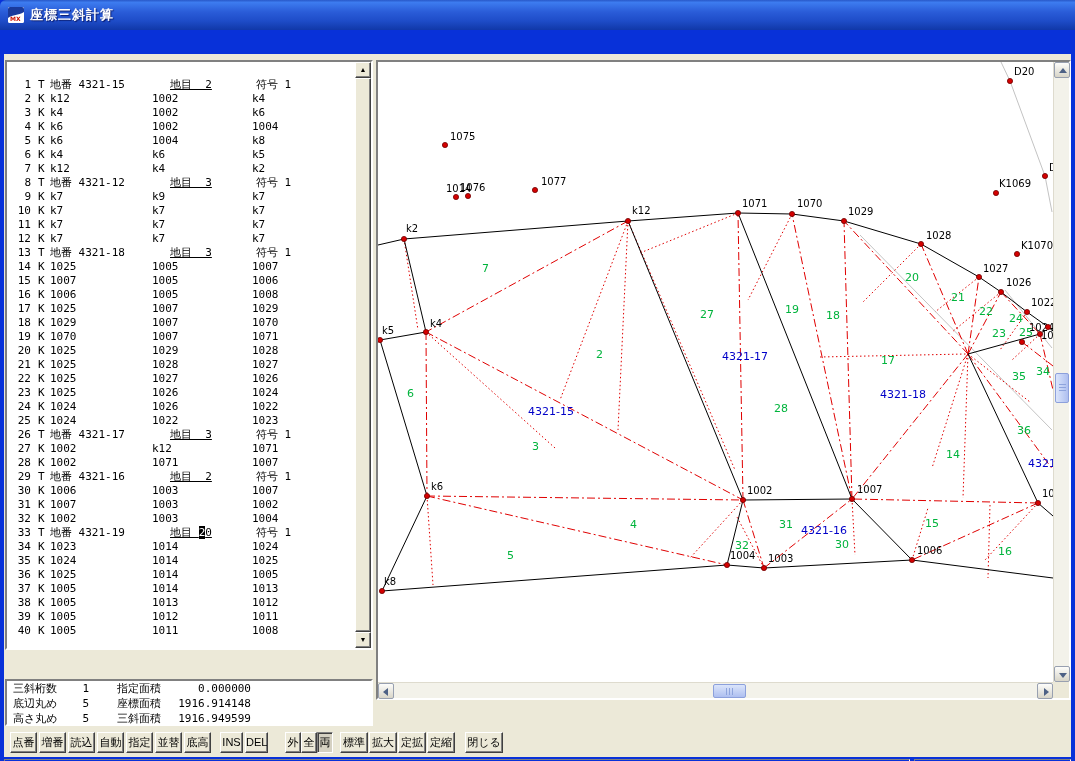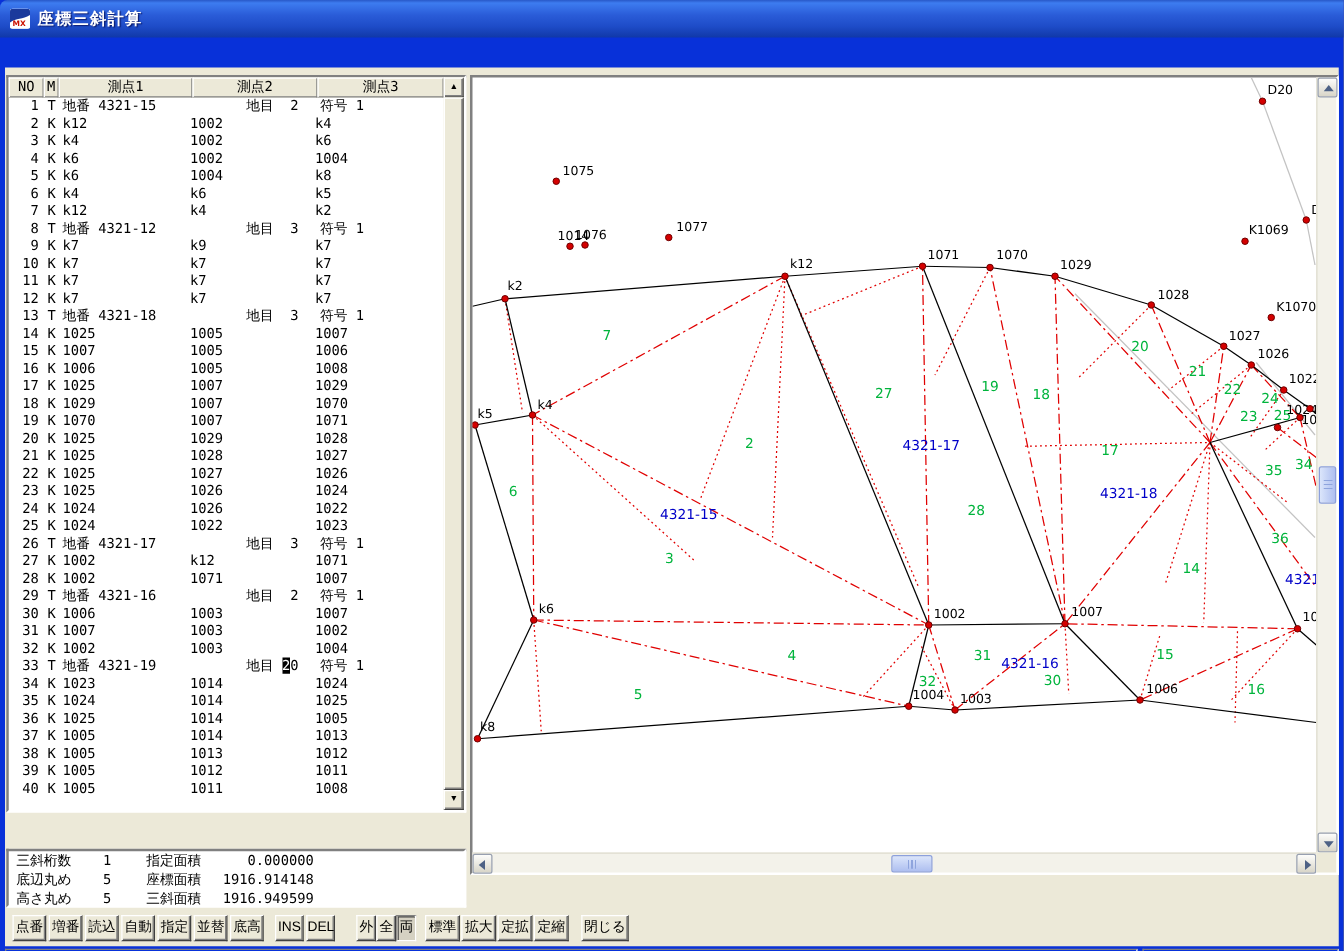--- a/index.html
+++ b/index.html
@@ -32,21 +32,21 @@
     font-family:"DejaVu Sans Mono", monospace;}
   .rows{position:absolute;left:0;top:16px;width:348px;height:570px;overflow:hidden;
     font-family:"DejaVu Sans Mono", monospace;font-size:11px;}
   .trow{position:relative;height:14px;line-height:14px;white-space:pre;}
   .trow span{position:absolute;top:0;}
   .cno{left:0px;width:24px;text-align:right;}
   .cm{left:31px;}
   .cp1{left:43px;}
   .cp2{left:145px;}
   .cp3{left:245px;}
-  .trow.t .cp2{left:190px;}
+  .trow.t .cp2{left:163px;text-decoration:underline;}
   .trow.t .cp3{left:249px;}
   .sel{background:#000;color:#fff;position:static !important;}
   
   .csb{position:absolute;right:0;top:0;width:16px;height:586px;background:#f1efe2;}
   .csb-btn{position:absolute;left:0;width:16px;height:16px;background:#ece9d8;border:1px solid;
     border-color:#fff #404040 #404040 #fff;box-shadow:inset -1px -1px 0 #808080;box-sizing:border-box;
     font-size:7px;text-align:center;line-height:13px;color:#000;}
   .csb-thumb{position:absolute;left:0;top:16px;width:16px;height:554px;background:#ece9d8;border:1px solid;
     border-color:#fff #404040 #404040 #fff;box-shadow:inset -1px -1px 0 #808080;box-sizing:border-box;}
   
@@ -107,27 +107,20 @@
       </svg>
     </div>
     <span class="title-text">座標三斜計算</span>
     <div class="close-btn">×</div>
   </div>
 
 
   <div class="client">
 
     <div class="table-panel">
-      <div class="thead" id="thead">
-          <div class="th" style="width: 28px;">NO</div>
-          <div class="th" style="width: 12px;">M</div>
-          <div class="th" style="width: 107px;">測点1</div>
-          <div class="th" style="width: 100px;">測点2</div>
-          <div class="th" style="width: 101px;">測点3</div>
-        </div>
       <div class="rows" id="trows">
           <div class="trow t"><span class="cno">1</span><span class="cm">T</span><span class="cp1">地番 4321-15</span><span class="cp2">地目  2</span><span class="cp3">符号 1</span></div>
           <div class="trow"><span class="cno">2</span><span class="cm">K</span><span class="cp1">k12</span><span class="cp2">1002</span><span class="cp3">k4</span></div>
           <div class="trow"><span class="cno">3</span><span class="cm">K</span><span class="cp1">k4</span><span class="cp2">1002</span><span class="cp3">k6</span></div>
           <div class="trow"><span class="cno">4</span><span class="cm">K</span><span class="cp1">k6</span><span class="cp2">1002</span><span class="cp3">1004</span></div>
           <div class="trow"><span class="cno">5</span><span class="cm">K</span><span class="cp1">k6</span><span class="cp2">1004</span><span class="cp3">k8</span></div>
           <div class="trow"><span class="cno">6</span><span class="cm">K</span><span class="cp1">k4</span><span class="cp2">k6</span><span class="cp3">k5</span></div>
           <div class="trow"><span class="cno">7</span><span class="cm">K</span><span class="cp1">k12</span><span class="cp2">k4</span><span class="cp3">k2</span></div>
           <div class="trow t"><span class="cno">8</span><span class="cm">T</span><span class="cp1">地番 4321-12</span><span class="cp2">地目  3</span><span class="cp3">符号 1</span></div>
           <div class="trow"><span class="cno">9</span><span class="cm">K</span><span class="cp1">k7</span><span class="cp2">k9</span><span class="cp3">k7</span></div>

